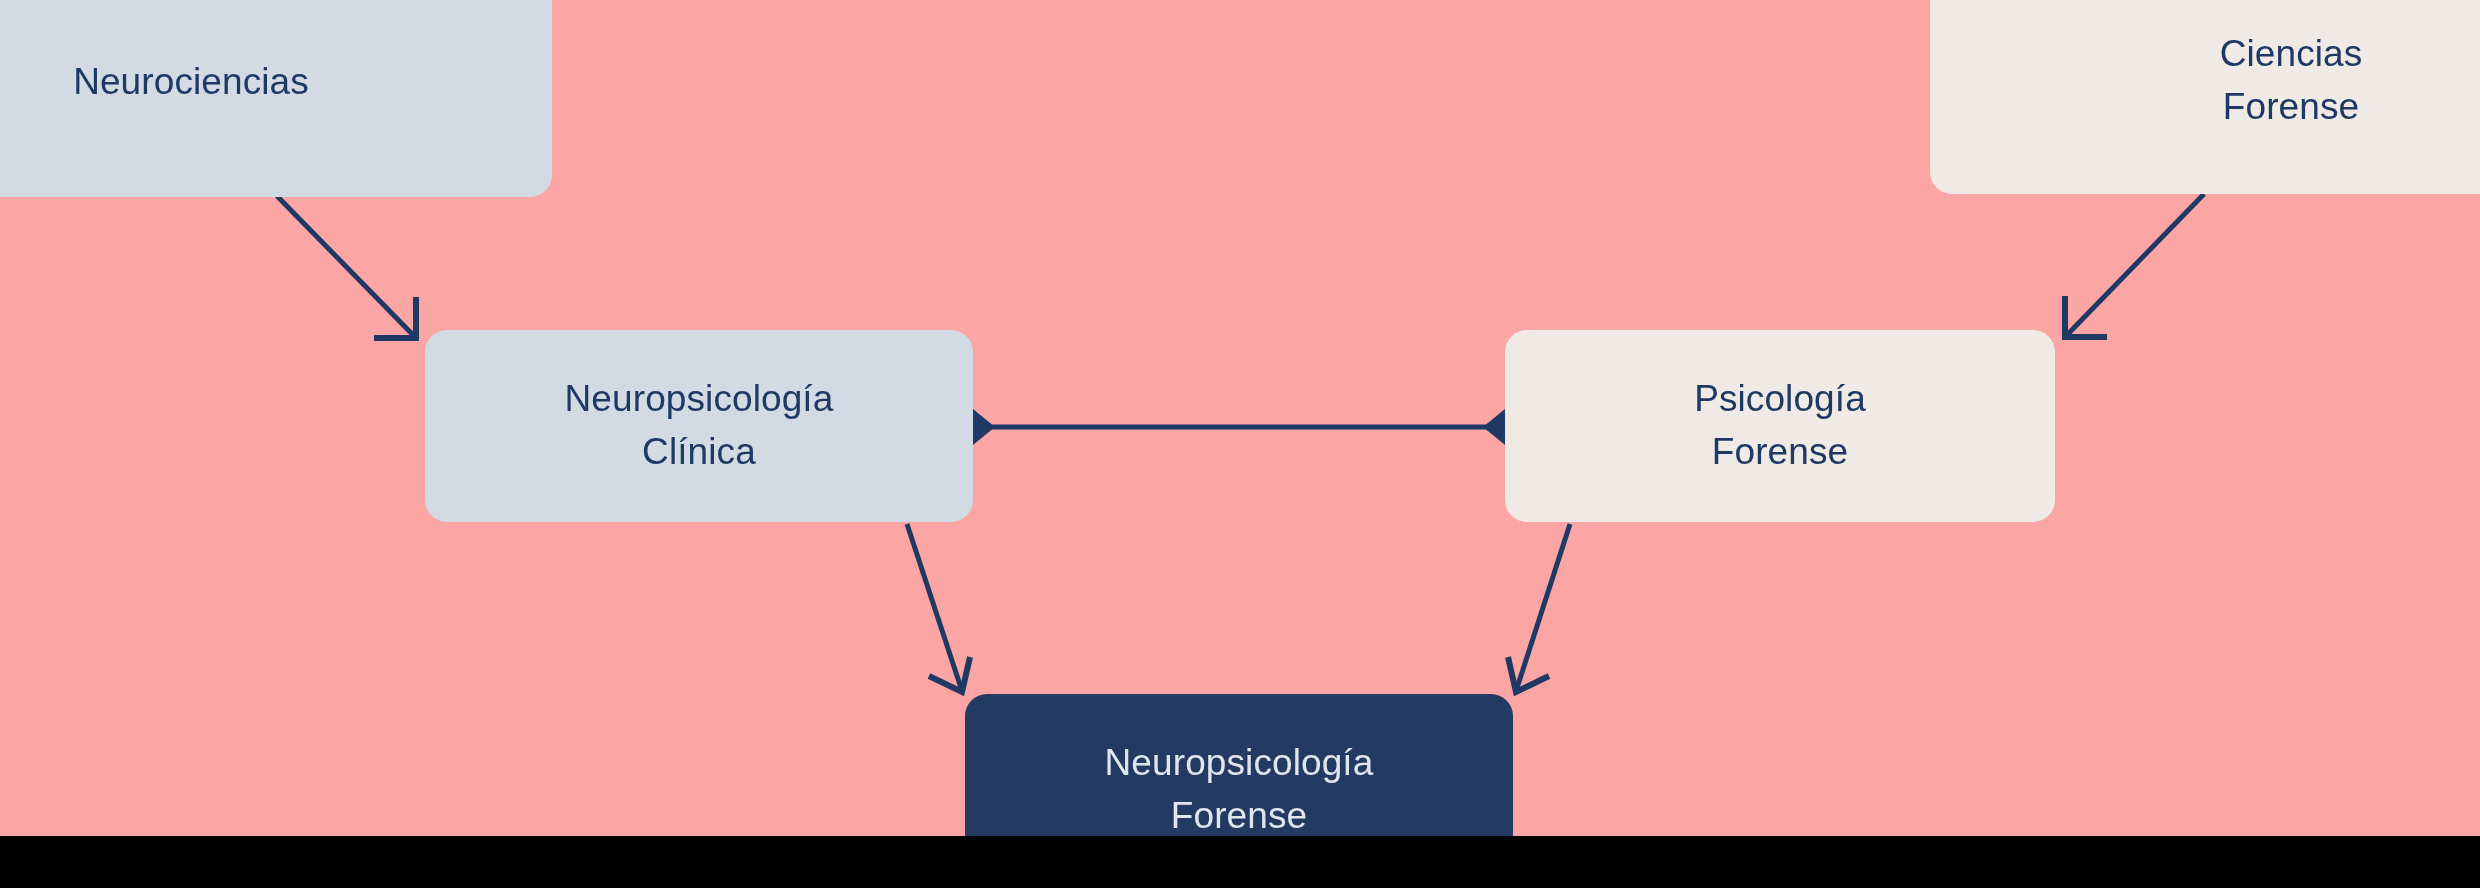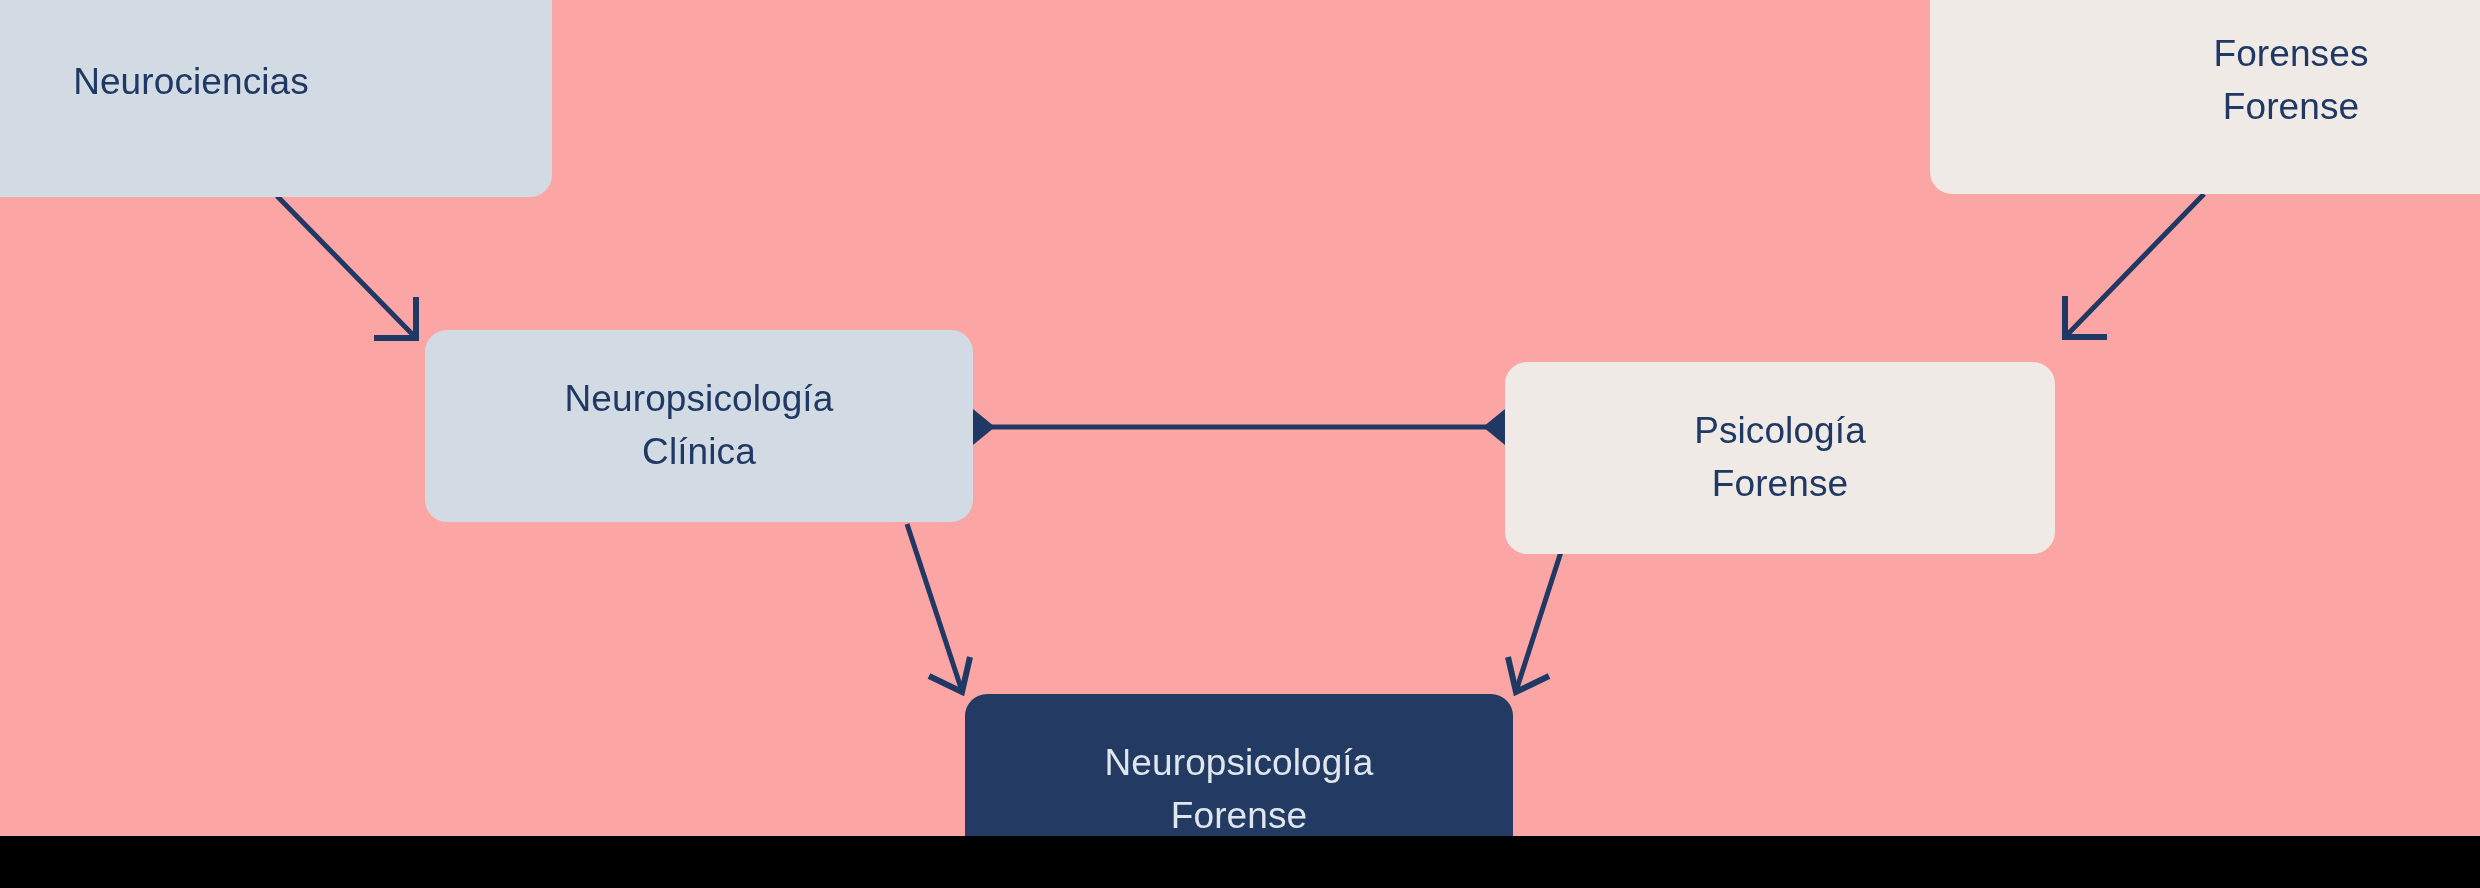--- a/index.html
+++ b/index.html
@@ -76,21 +76,20 @@
     font-size: 37px;
   }
   #node-psicologia-forense {
     left: 1505px;
     top: 330px;
     width: 550px;
     height: 192px;
     background: #efeae5;
     color: #1f3864;
     font-size: 37px;
-    margin-top: 32px;
   }
   #node-neuropsicologia-forense {
     left: 965px;
     top: 694px;
     width: 548px;
     height: 192px;
     background: #233a62;
     color: #dfe6ee;
     font-size: 37px;
   }
@@ -127,21 +126,21 @@
       <line x1="1570" y1="524" x2="1517" y2="688" stroke="#1f3864" stroke-width="5" stroke-linecap="butt"></line>
       <polyline points="1549,676 1516,692 1508,657" fill="none" stroke="#1f3864" stroke-width="6" stroke-linecap="butt" stroke-linejoin="miter"></polyline>
     </g>
   </svg>
 
   <div class="node" id="node-neurociencias">
     <span class="line">Neurociencias</span>
   </div>
 
   <div class="node" id="node-ciencias-forenses">
-    <span class="line">Forenses</span>
+    <span class="line">Ciencias</span>
     <span class="line">Forense</span>
   </div>
 
   <div class="node" id="node-neuropsicologia-clinica">
     <span class="line">Neuropsicología</span>
     <span class="line">Clínica</span>
   </div>
 
   <div class="node" id="node-psicologia-forense">
     <span class="line">Psicología</span>

